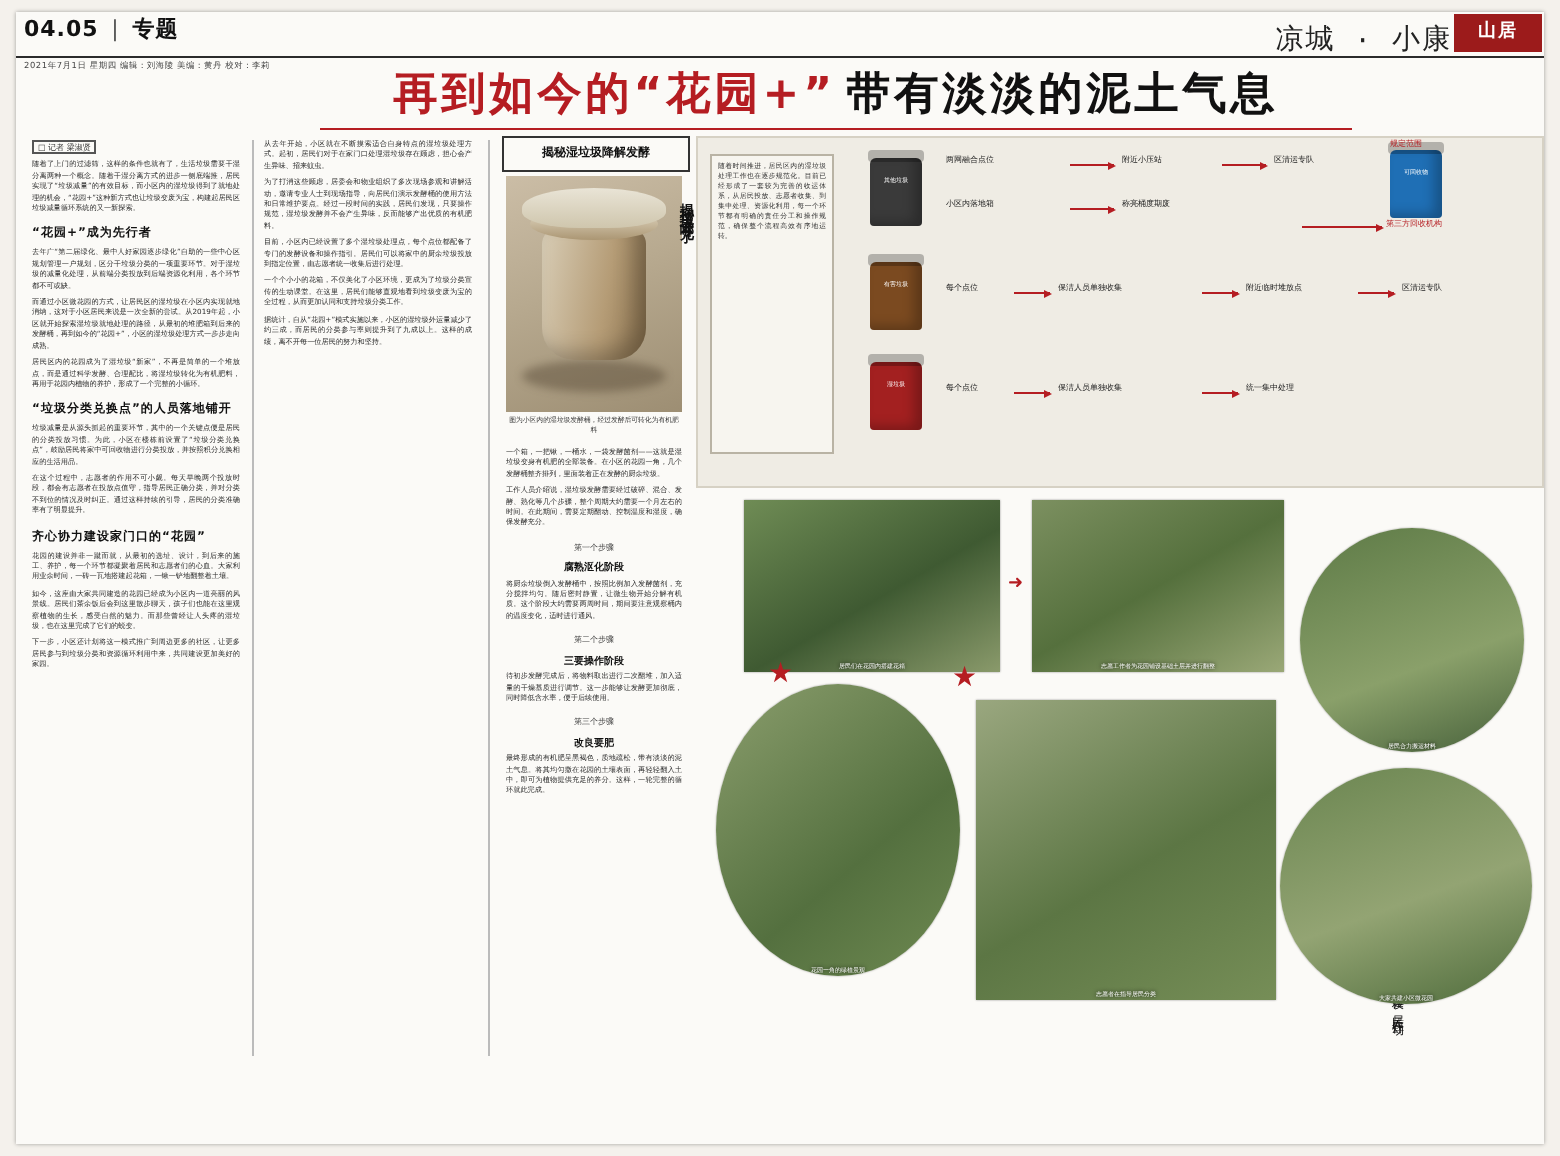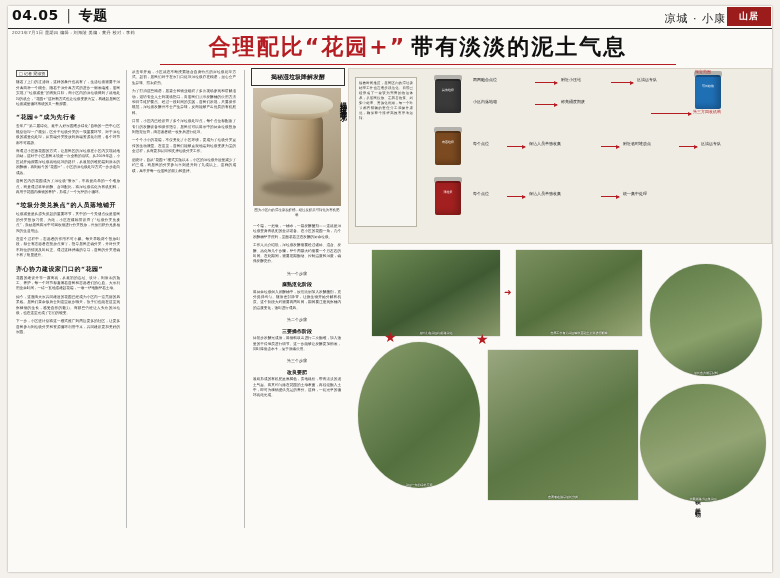--- a/index.html
+++ b/index.html
@@ -12,30 +12,30 @@
     position:absolute;left:8px;top:6px;width:764px;height:566px;
     background:#fbfaf7;
     box-shadow:0 0 2px rgba(0,0,0,.35);
   }
   
   .masthead{
     position:absolute;left:0;top:0;width:764px;height:22px;
     border-bottom:1px solid #2b2b2b;
   }
   .mh-left{
-    position:absolute;left:4px;top:1px;font-size:14px;font-weight:bold;color:#111;
+    position:absolute;left:4px;top:1px;font-size:11px;font-weight:bold;color:#111;
     letter-spacing:.5px;
   }
   .mh-left .sep{font-weight:normal;margin:0 2px;color:#555;}
   .mh-date{
     position:absolute;left:4px;top:24px;font-size:4.2px;color:#444;letter-spacing:.3px;
     white-space:nowrap;
   }
   .mh-brand{
-    position:absolute;right:46px;top:5px;font-size:11px;color:#222;letter-spacing:1px;
+    position:absolute;right:46px;top:5px;font-size:14px;color:#222;letter-spacing:1px;font-family:Liberation Mono, monospace;
   }
   .mh-logo{
     position:absolute;right:1px;top:1px;width:44px;height:19px;background:#9c1b1b;
     color:#fff;font-size:9px;line-height:19px;text-align:center;letter-spacing:1px;
     font-weight:bold;
   }
   
   .headline{
     position:absolute;left:150px;top:26px;width:520px;height:30px;
     text-align:center;white-space:nowrap;
@@ -193,21 +193,21 @@
       <span>04.05</span>
       <span class="sep">|</span>
       <span>专题</span>
     </div>
     <div class="mh-brand">凉城 · 小康</div>
     <div class="mh-logo">山居</div>
   </div>
   <div class="mh-date">2021年7月1日 星期四 编辑：刘海陵 美编：黄丹 校对：李莉</div>
 
   <div class="headline">
-    <span class="red">合理配比“花园+”</span>
+    <span class="red">再到如今的“花园+”</span>
     <span class="blk">带有淡淡的泥土气息</span>
   </div>
   <div class="head-rule"></div>
 
   <div class="col" style="left:8px;width:104px;height:458px;">
     <div class="box-label">□ 记者 梁淑贤</div>
     <p class="lead">随着了上门的过滤筛，这样的条件也就有了，生活垃圾需要干湿分离两种一个概念。随着干湿分离方式的进步一侧底端推，居民实现了“垃圾减量”的有效目标，而小区内的湿垃圾得到了就地处理的机会，“花园+”这种新方式也让垃圾变废为宝，构建起居民区垃圾减量循环系统的又一新探索。</p>
     <div class="sub-h">“花园+”成为先行者</div>
     <p>去年广“第二届绿化、最中人好家园逐步绿化”自助的一些中心区规划管理一户规划，区分干垃圾分类的一项重要环节。对于湿垃圾的减量化处理，从前端分类投放到后端资源化利用，各个环节都不可或缺。</p>
     <p>而通过小区微花园的方式，让居民区的湿垃圾在小区内实现就地消纳，这对于小区居民来说是一次全新的尝试。从2019年起，小区就开始探索湿垃圾就地处理的路径，从最初的堆肥箱到后来的发酵桶，再到如今的“花园+”，小区的湿垃圾处理方式一步步走向成熟。</p>

